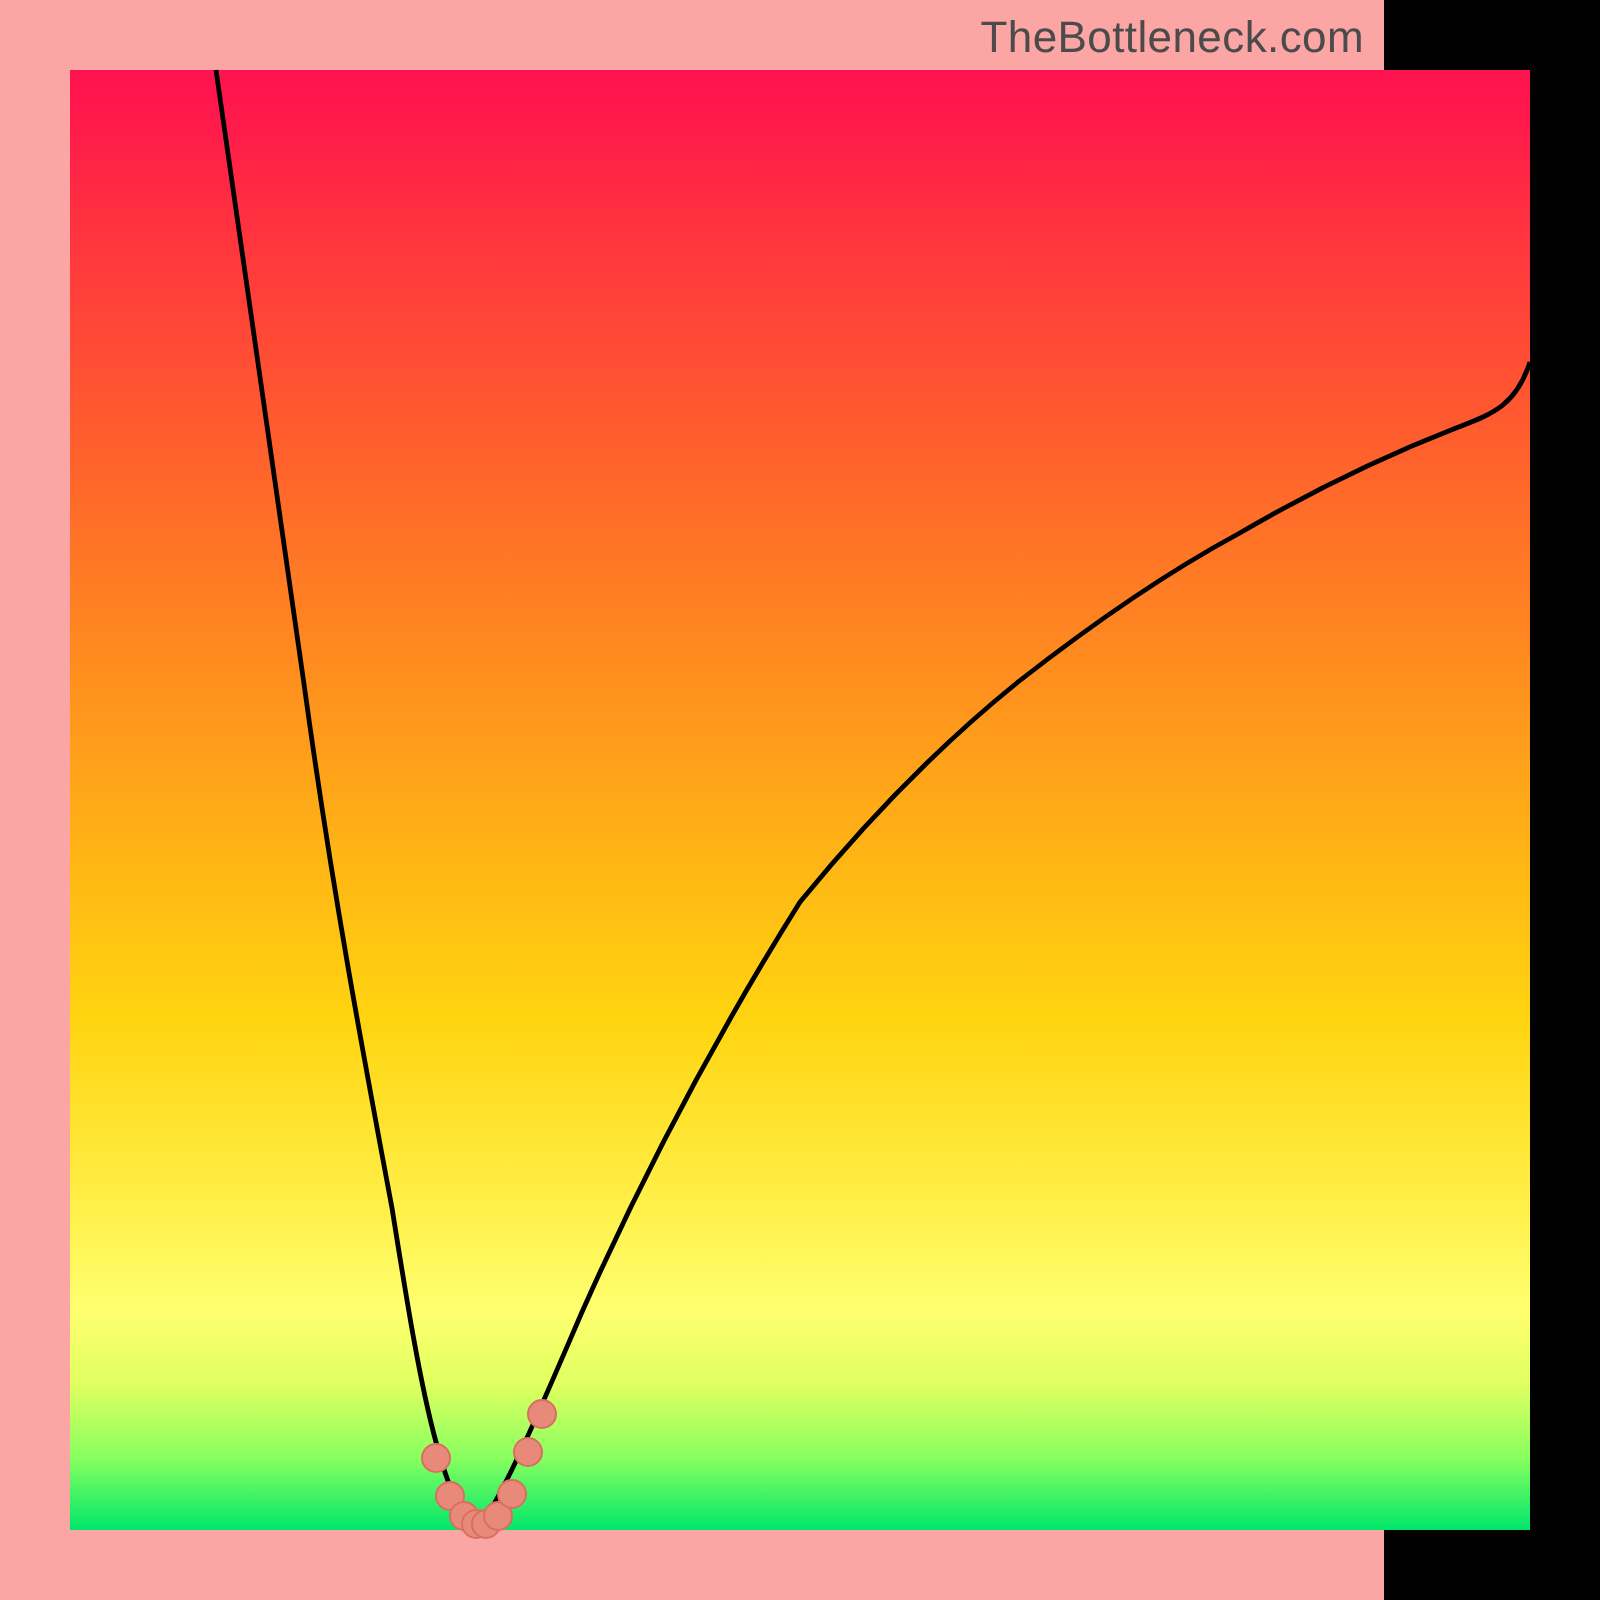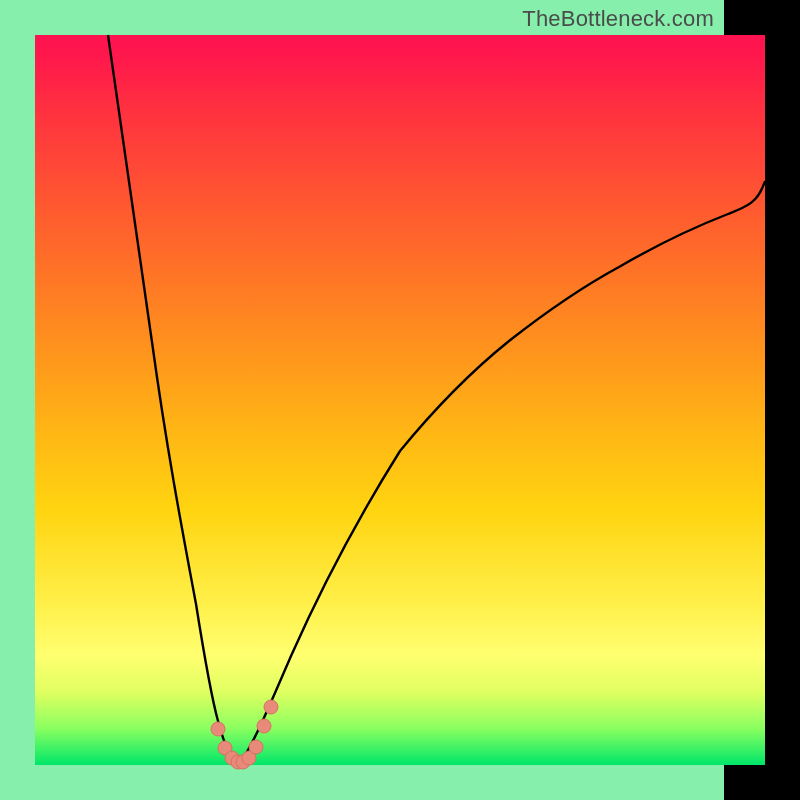--- a/index.html
+++ b/index.html
@@ -10,22 +10,21 @@
     background: #000;
     font-family: Arial, Helvetica, sans-serif;
     overflow: hidden;
   }
   .frame {
     position: absolute;
     left: 0;
     top: 0;
     width: 692px;
     height: 800px;
-    background: #86efac;
-    padding-left: 32px;
+    background: #fca5a5;
   }
   .plot {
     position: absolute;
     left: 35px;
     top: 35px;
     width: 730px;
     height: 730px;
     
     background: linear-gradient(
       to bottom,

